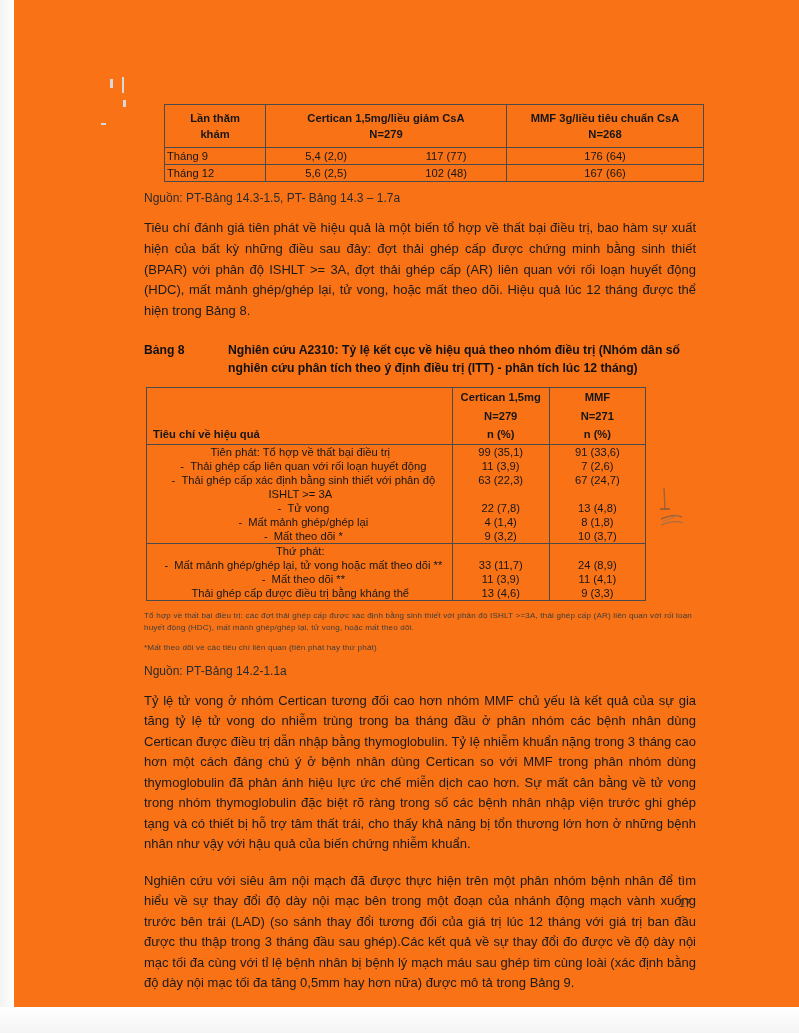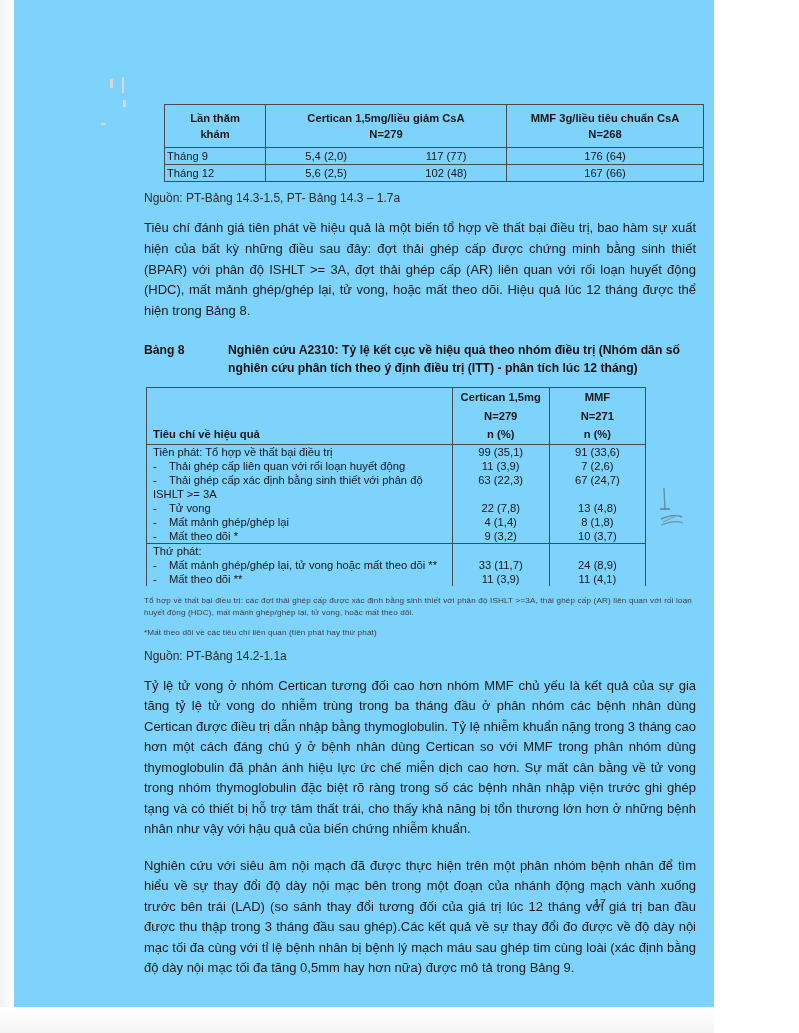--- a/index.html
+++ b/index.html
@@ -7,23 +7,23 @@
     margin: 0;
     padding: 0;
     background: #ffffff;
   }
   body {
     font-family: "Liberation Sans", sans-serif;
     color: #1a1a1a;
   }
   .page {
     position: relative;
-    width: 714px;
+    width: 799px;
     height: 1033px;
-    background: #7dd3fc;
+    background: #f97316;
     box-sizing: border-box;
     overflow: hidden;
   }
   
   .scan-edge-left {
     position: absolute;
     left: 0; top: 0;
     width: 14px; height: 1033px;
     background: linear-gradient(to right, #f2f2f2, #ffffff);
     pointer-events: none;
@@ -132,21 +132,21 @@
     font-weight: bold;
     text-align: center;
     line-height: 1.5;
   }
   .t2 .hdr td.stub { text-align: left; vertical-align: bottom; }
   .t2 td.num {
     text-align: center;
     width: 92px;
   }
   .t2 td.stub {
-    text-align: left;
+    text-align: center;
     padding-left: 6px;
   }
   .t2 .bullet { padding-left: 6px; }
   .t2 .bullet .dash {
     display: inline-block;
     width: 16px;
   }
   .t2 .cont { padding-left: 6px; }
 
   
@@ -302,20 +302,25 @@
         <tr>
           <td class="col-l stub bullet"><span class="dash">-</span><span>Mất mảnh ghép/ghép lại, tử vong hoặc mất theo dõi **</span></td>
           <td class="num vsep">33 (11,7)</td>
           <td class="num vsep col-r">24 (8,9)</td>
         </tr>
         <tr>
           <td class="col-l stub bullet"><span class="dash">-</span><span>Mất theo dõi **</span></td>
           <td class="num vsep">11 (3,9)</td>
           <td class="num vsep col-r">11 (4,1)</td>
         </tr>
+        <tr class="outer-bot">
+          <td class="col-l stub">Thải ghép cấp được điều trị bằng kháng thể</td>
+          <td class="num vsep">13 (4,6)</td>
+          <td class="num vsep col-r">9 (3,3)</td>
+        </tr>
 
       </tbody>
     </table>
 
     <div class="fn" style="margin-top:9px;text-align:justify;width:548px;">Tổ hợp về thất bại điều trị: các đợt thải ghép cấp được xác định bằng sinh thiết với phân độ ISHLT &gt;=3A, thải ghép cấp (AR) liên quan với rối loạn huyết động (HDC), mất mảnh ghép/ghép lại, tử vong, hoặc mất theo dõi.</div>
     <div class="fn" style="margin-top:8px;">*Mất theo dõi về các tiêu chí liên quan (tiên phát hay thứ phát)</div>
     <div class="src">Nguồn: PT-Bảng 14.2-1.1a</div>
 
     <p class="body">Tỷ lệ tử vong ở nhóm Certican tương đối cao hơn nhóm MMF chủ yếu là kết quả của sự gia tăng tỷ lệ tử vong do nhiễm trùng trong ba tháng đầu ở phân nhóm các bệnh nhân dùng Certican được điều trị dẫn nhập bằng thymoglobulin. Tỷ lệ nhiễm khuẩn nặng trong 3 tháng cao hơn một cách đáng chú ý ở bệnh nhân dùng Certican so với MMF trong phân nhóm dùng thymoglobulin đã phản ánh hiệu lực ức chế miễn dịch cao hơn. Sự mất cân bằng về tử vong trong nhóm thymoglobulin đặc biệt rõ ràng trong số các bệnh nhân nhập viện trước ghi ghép tạng và có thiết bị hỗ trợ tâm thất trái, cho thấy khả năng bị tổn thương lớn hơn ở những bệnh nhân như vậy với  hậu quả của biến chứng nhiễm khuẩn.</p>
 

